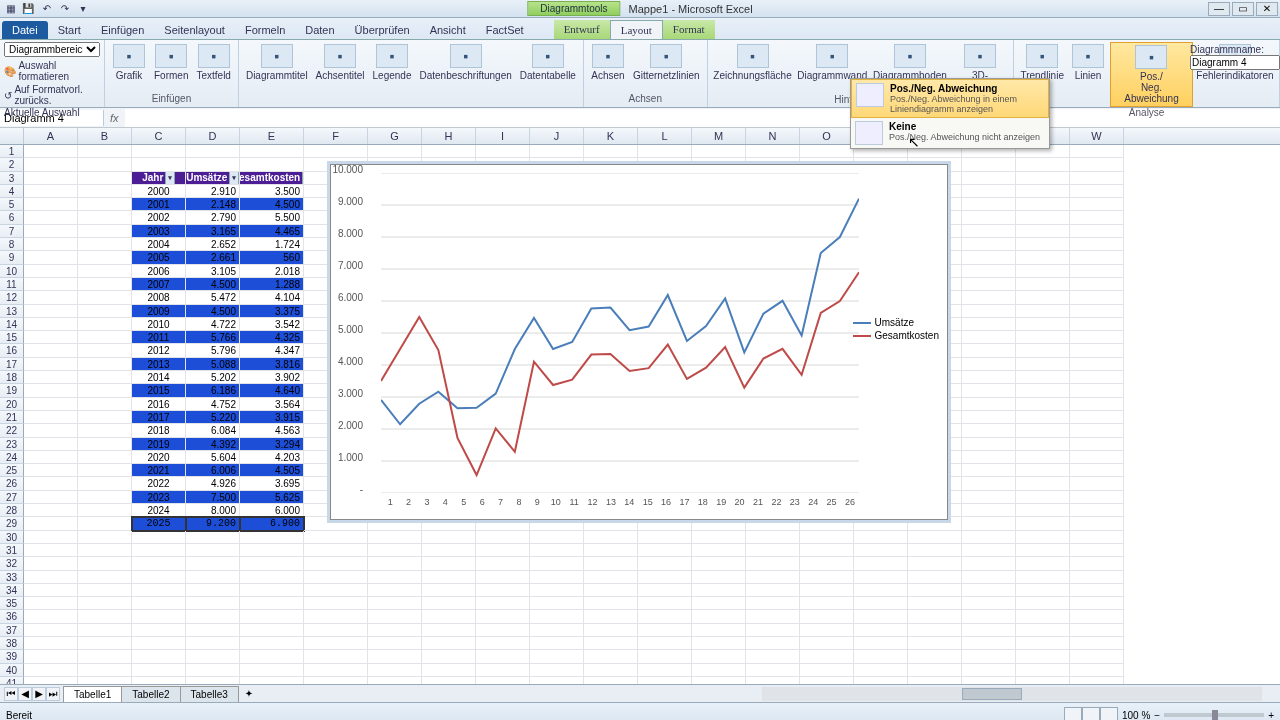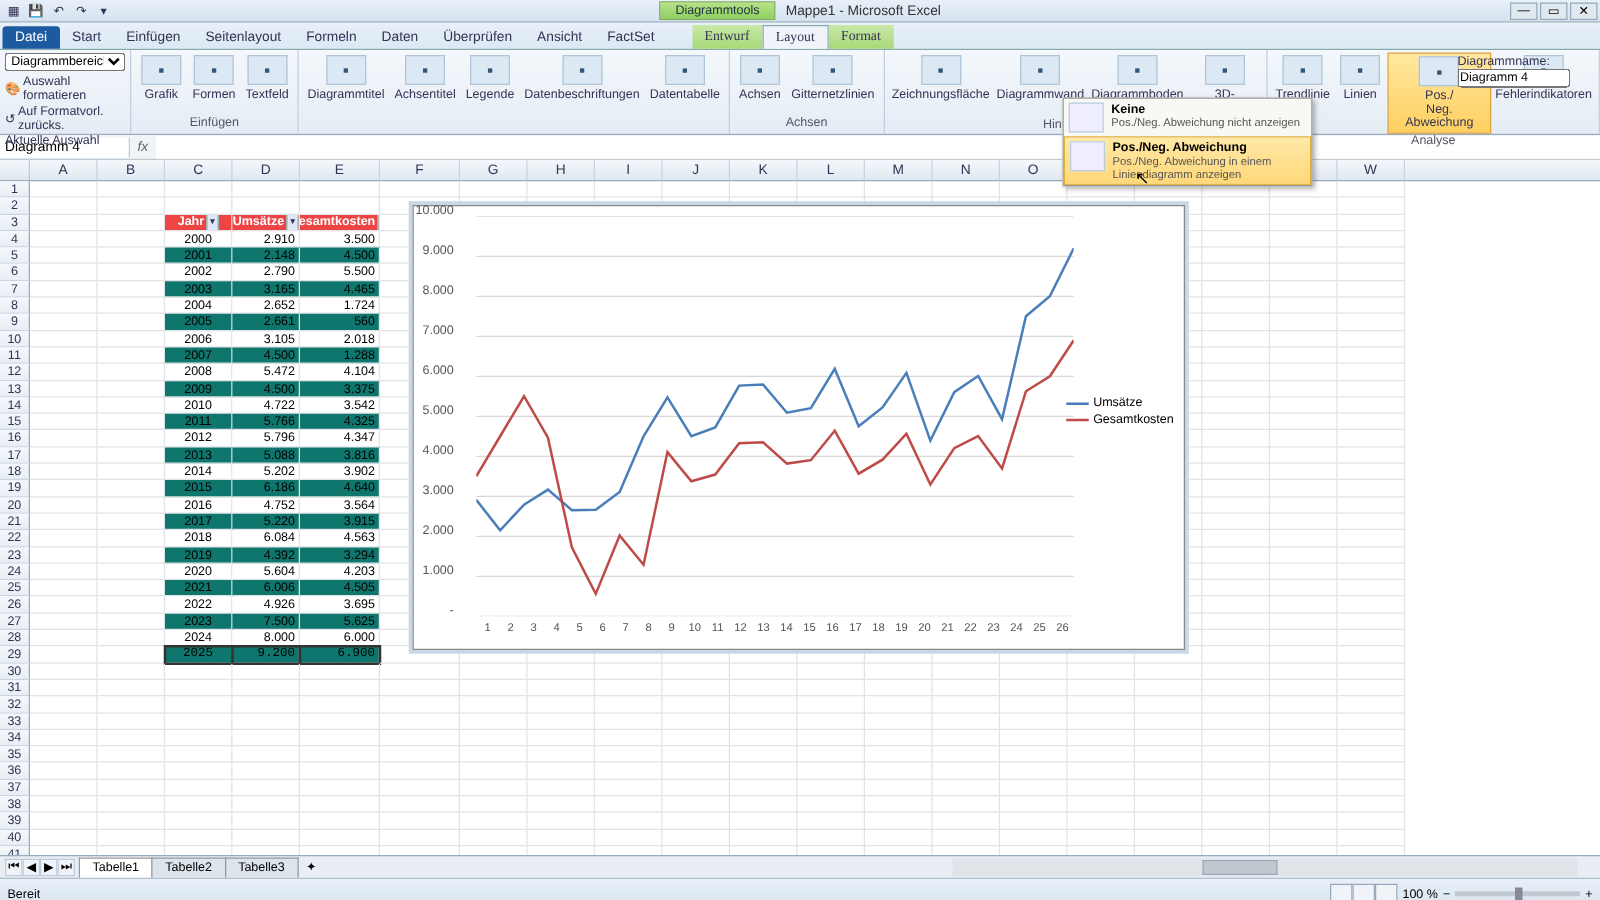--- a/index.html
+++ b/index.html
@@ -29,21 +29,21 @@
 .ribbon-group .group-label { font-size: 10px; text-align: center; color: #556; padding-bottom: 1px; }
 .rbtn { display: flex; flex-direction: column; align-items: center; justify-content: flex-start; padding: 2px 3px; cursor: pointer; min-width: 40px; }
 .rbtn .ico { width: 32px; height: 24px; background: #dce8f4; border: 1px solid #b0c4d8; display: flex; align-items: center; justify-content: center; font-size: 14px; color: #357; }
 .rbtn .lbl { font-size: 10px; color: #335; text-align: center; line-height: 11px; margin-top: 2px; }
 .rbtn.active { background: linear-gradient(#ffe8a0,#ffd060); border: 1px solid #e0a030; }
 
 .selection-group { width: 106px; padding: 2px 4px; border-right: 1px solid #c0d0e0; display: flex; flex-direction: column; font-size: 10px; color: #335; }
 .selection-group select { font-size: 10px; width: 96px; margin-bottom: 2px; }
 .selection-group .mini { display: flex; align-items: center; gap: 2px; padding: 1px 0; cursor: pointer; }
 
-.diagname { position: absolute; right: 24px; top: 4px; font-size: 10px; color: #335; }
+.diagname { position: absolute; right: 0; top: 4px; font-size: 10px; color: #335; }
 .diagname input { font-size: 10px; width: 90px; }
 
 
 .popup { position: absolute; top: 78px; left: 850px; width: 200px; background: #f8f8f4; border: 1px solid #999; box-shadow: 2px 2px 4px rgba(0,0,0,0.3); z-index: 100; font-size: 10px; }
 .popup .item { display: flex; align-items: flex-start; padding: 3px 4px; gap: 6px; cursor: pointer; }
 .popup .item .pico { width: 28px; height: 24px; background: #eef; border: 1px solid #bcd; flex-shrink: 0; }
 .popup .item.hover { background: linear-gradient(#ffe8a8,#ffd878); border: 1px solid #e0b040; }
 .popup .item .txt b { font-size: 10px; }
 .popup .item .txt div { font-size: 9px; color: #555; }
 .popup .more { padding: 4px 8px; border-top: 1px solid #ccc; color: #335; cursor: pointer; }
@@ -59,24 +59,24 @@
 .grid-wrap { position: relative; height: 556px; overflow: hidden; background: #fff; }
 .colheads { display: flex; height: 17px; background: linear-gradient(#f4f8fc,#e0e8f0); border-bottom: 1px solid #9ab; }
 .colheads .rh-corner { width: 24px; border-right: 1px solid #bcd; }
 .colheads .ch { border-right: 1px solid #c8d4e0; text-align: center; font-size: 11px; color: #335; line-height: 17px; }
 .rows { position: relative; }
 .row { display: flex; height: 13.3px; }
 .row .rh { width: 24px; background: linear-gradient(#f4f8fc,#e8eef4); border-right: 1px solid #9ab; border-bottom: 1px solid #c8d4e0; text-align: center; font-size: 10px; color: #335; line-height: 13px; }
 .row .cell { border-right: 1px solid #e0e4e8; border-bottom: 1px solid #e0e4e8; font-size: 10px; padding: 0 3px; line-height: 13px; overflow: hidden; white-space: nowrap; }
 
 
-.th-cell { background: #ef4444; color: #fff; font-weight: bold; text-align: center; display: flex; align-items: center; justify-content: center; gap: 2px; }
+.th-cell { background: #4c1d95; color: #fff; font-weight: bold; text-align: center; display: flex; align-items: center; justify-content: center; gap: 2px; }
 .th-cell .drop { font-size: 7px; background: #dde8f4; color: #335; padding: 0 2px; border: 1px solid #8aa; }
 .td-right { text-align: right; }
-.alt-row .td-right, .alt-row .td-c { background: #0f766e; }
+.alt-row .td-right, .alt-row .td-c { background: #1d4ed8; }
 .norm-row .td-right, .norm-row .td-c { background: #fff; }
 .td-c { text-align: center; }
 .selband { outline: 2px solid #333; outline-offset: -1px; font-family: Liberation Mono, monospace; }
 
 
 .chart { position: absolute; left: 330px; top: 36px; width: 618px; height: 356px; background: #fff; border: 1px solid #888; box-shadow: 0 0 0 3px #c8d8e8; }
 .chart .plot { position: absolute; left: 50px; top: 8px; width: 478px; height: 320px; }
 .chart .yaxis { position: absolute; left: 6px; top: 4px; width: 42px; height: 324px; }
 .chart .yaxis div { position: absolute; right: 16px; font-size: 10px; color: #555; transform: translateY(-50%); }
 .chart .xaxis { position: absolute; left: 50px; bottom: 8px; width: 478px; height: 14px; display: flex; }
@@ -249,27 +249,27 @@
       </div>
     <div class="group-label">Analyse</div>
   </div>
   <div class="diagname">
     <div>Diagrammname:</div>
     <input value="Diagramm 4" style="">
   </div>
 </div>
 
 <div class="popup">
+  <div class="item hover">
+    <div class="pico"></div>
+    <div class="txt"><b>Pos./Neg. Abweichung</b><div>Pos./Neg. Abweichung in einem</div><div>Liniendiagramm anzeigen</div></div>
+  </div>
   <div class="item">
     <div class="pico"></div>
     <div class="txt"><b>Keine</b><div>Pos./Neg. Abweichung nicht anzeigen</div></div>
-  </div>
-  <div class="item hover">
-    <div class="pico"></div>
-    <div class="txt"><b>Pos./Neg. Abweichung</b><div>Pos./Neg. Abweichung in einem</div><div>Liniendiagramm anzeigen</div></div>
   </div>
 </div>
 <div class="cursor" style="left:908px;top:134px">↖</div>
 
 <div class="namebox-row">
   <div class="namebox">Diagramm 4</div>
   <div class="fx">fx</div>
   <div class="formula"></div>
 </div>
 

